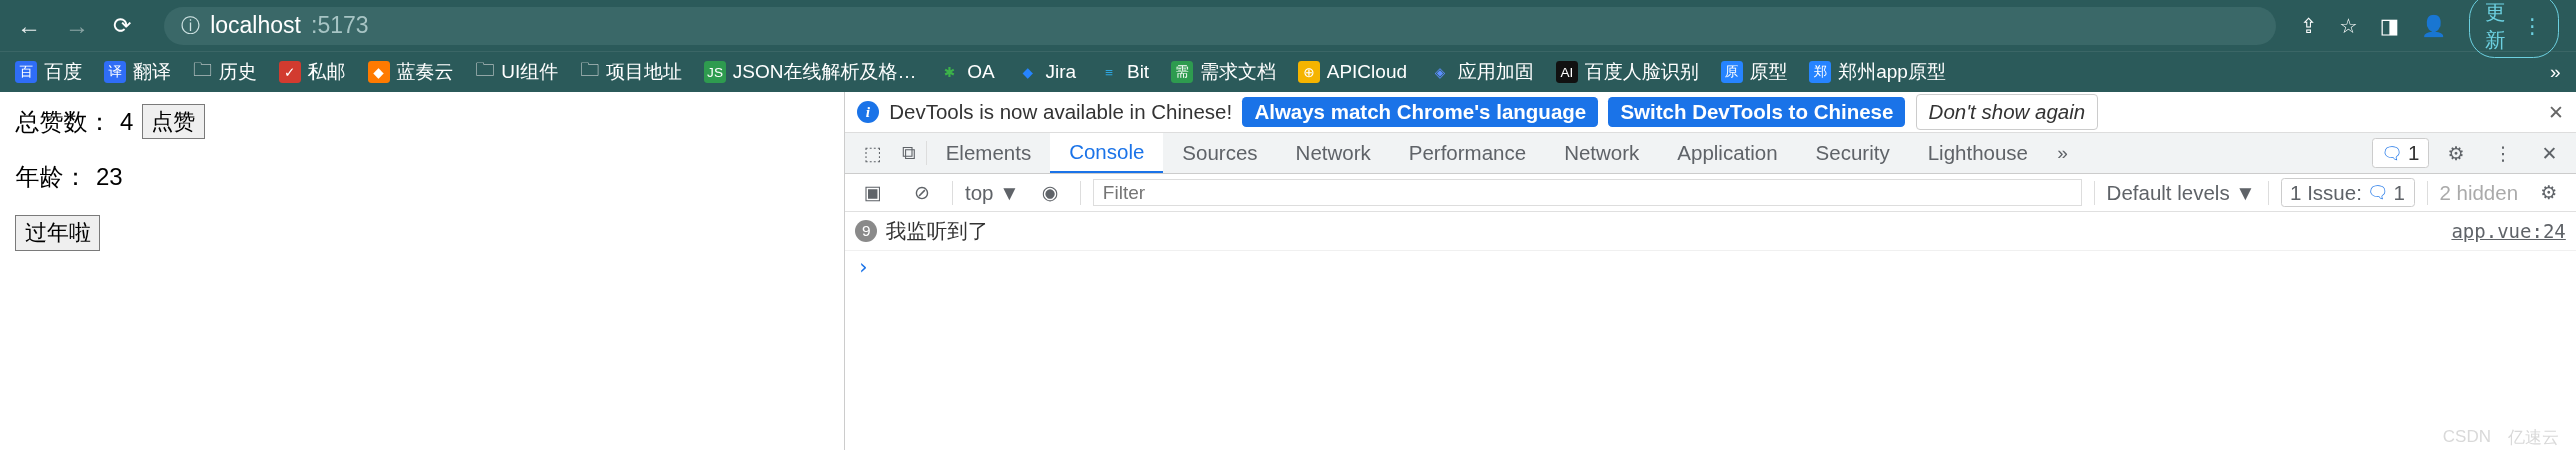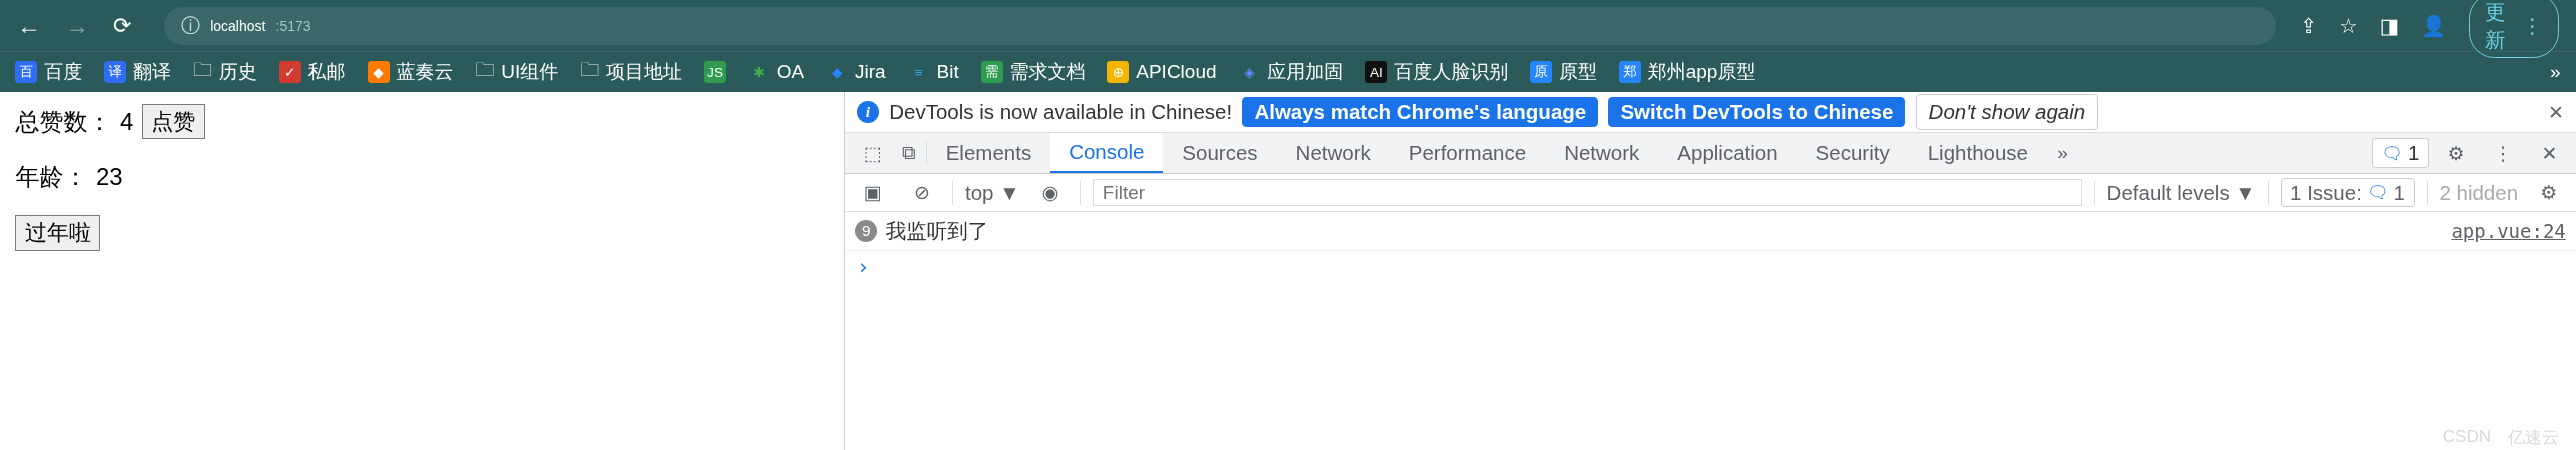--- a/index.html
+++ b/index.html
@@ -4,21 +4,21 @@
 <style>
 * { margin: 0; padding: 0; box-sizing: border-box; font-family: -apple-system, "Helvetica Neue", Arial, "PingFang SC", "Microsoft YaHei", sans-serif; }
 body { width: 2576px; height: 450px; background: #fff; font-size: 22px; }
 
 
 .browser-bar { background: #2b5a5a; height: 51px; display: flex; align-items: center; padding: 0 17px; gap: 24px; }
 .nav-arrow { color: #fff; font-size: 24px; cursor: pointer; opacity: 0.9; }
 .reload { color: #fff; font-size: 22px; cursor: pointer; }
 .url-bar { background: #3a6868; border-radius: 25.6px; height: 38px; width: 2184px; display: flex; align-items: center; padding: 0 17px; gap: 10.2px; margin-left: 8.5px; }
 .url-info { color: #cfe3e3; font-size: 19px; }
-.url-text { color: #fff; font-size: 14px; }
+.url-text { color: #fff; font-size: 23px; }
 .url-port { color: #a7c4c4; }
 .top-right { margin-left: auto; display: flex; align-items: center; gap: 22px; }
 .top-icon { color: #fff; font-size: 20.5px; cursor: pointer; }
 .update-btn { border: 1.7px solid #6cd0e0; color: #6cd0e0; border-radius: 25.6px; padding: 3.4px 15.4px; font-size: 20.5px; display: flex; align-items: center; gap: 5.1px; }
 
 
 .bookmarks { background: #2b5a5a; height: 41px; display: flex; align-items: center; padding: 0 15.4px; gap: 22px; border-top: 0.9px solid rgba(255,255,255,0.08); }
 .bm { display: flex; align-items: center; gap: 6.8px; color: #fff; font-size: 19px; cursor: pointer; }
 .bm-ico { width: 22px; height: 22px; border-radius: 3.4px; display: flex; align-items: center; justify-content: center; font-size: 13.6px; color: #fff; }
 .folder { color: #e3e3e3; font-size: 19px; }
@@ -102,20 +102,21 @@
   <div class="bm">
       <span class="folder">🗀</span>
       <span>UI组件</span>
     </div>
   <div class="bm">
       <span class="folder">🗀</span>
       <span>项目地址</span>
     </div>
   <div class="bm">
       <span class="bm-ico" style="background:#2e9b4f">JS</span>
+      <span>JSON在线解析及格…</span>
     </div>
   <div class="bm">
       <span class="bm-ico" style="color:#3cb34a;background:none">✱</span>
       <span>OA</span>
     </div>
   <div class="bm">
       <span class="bm-ico" style="color:#2684ff;background:none">◆</span>
       <span>Jira</span>
     </div>
   <div class="bm">

